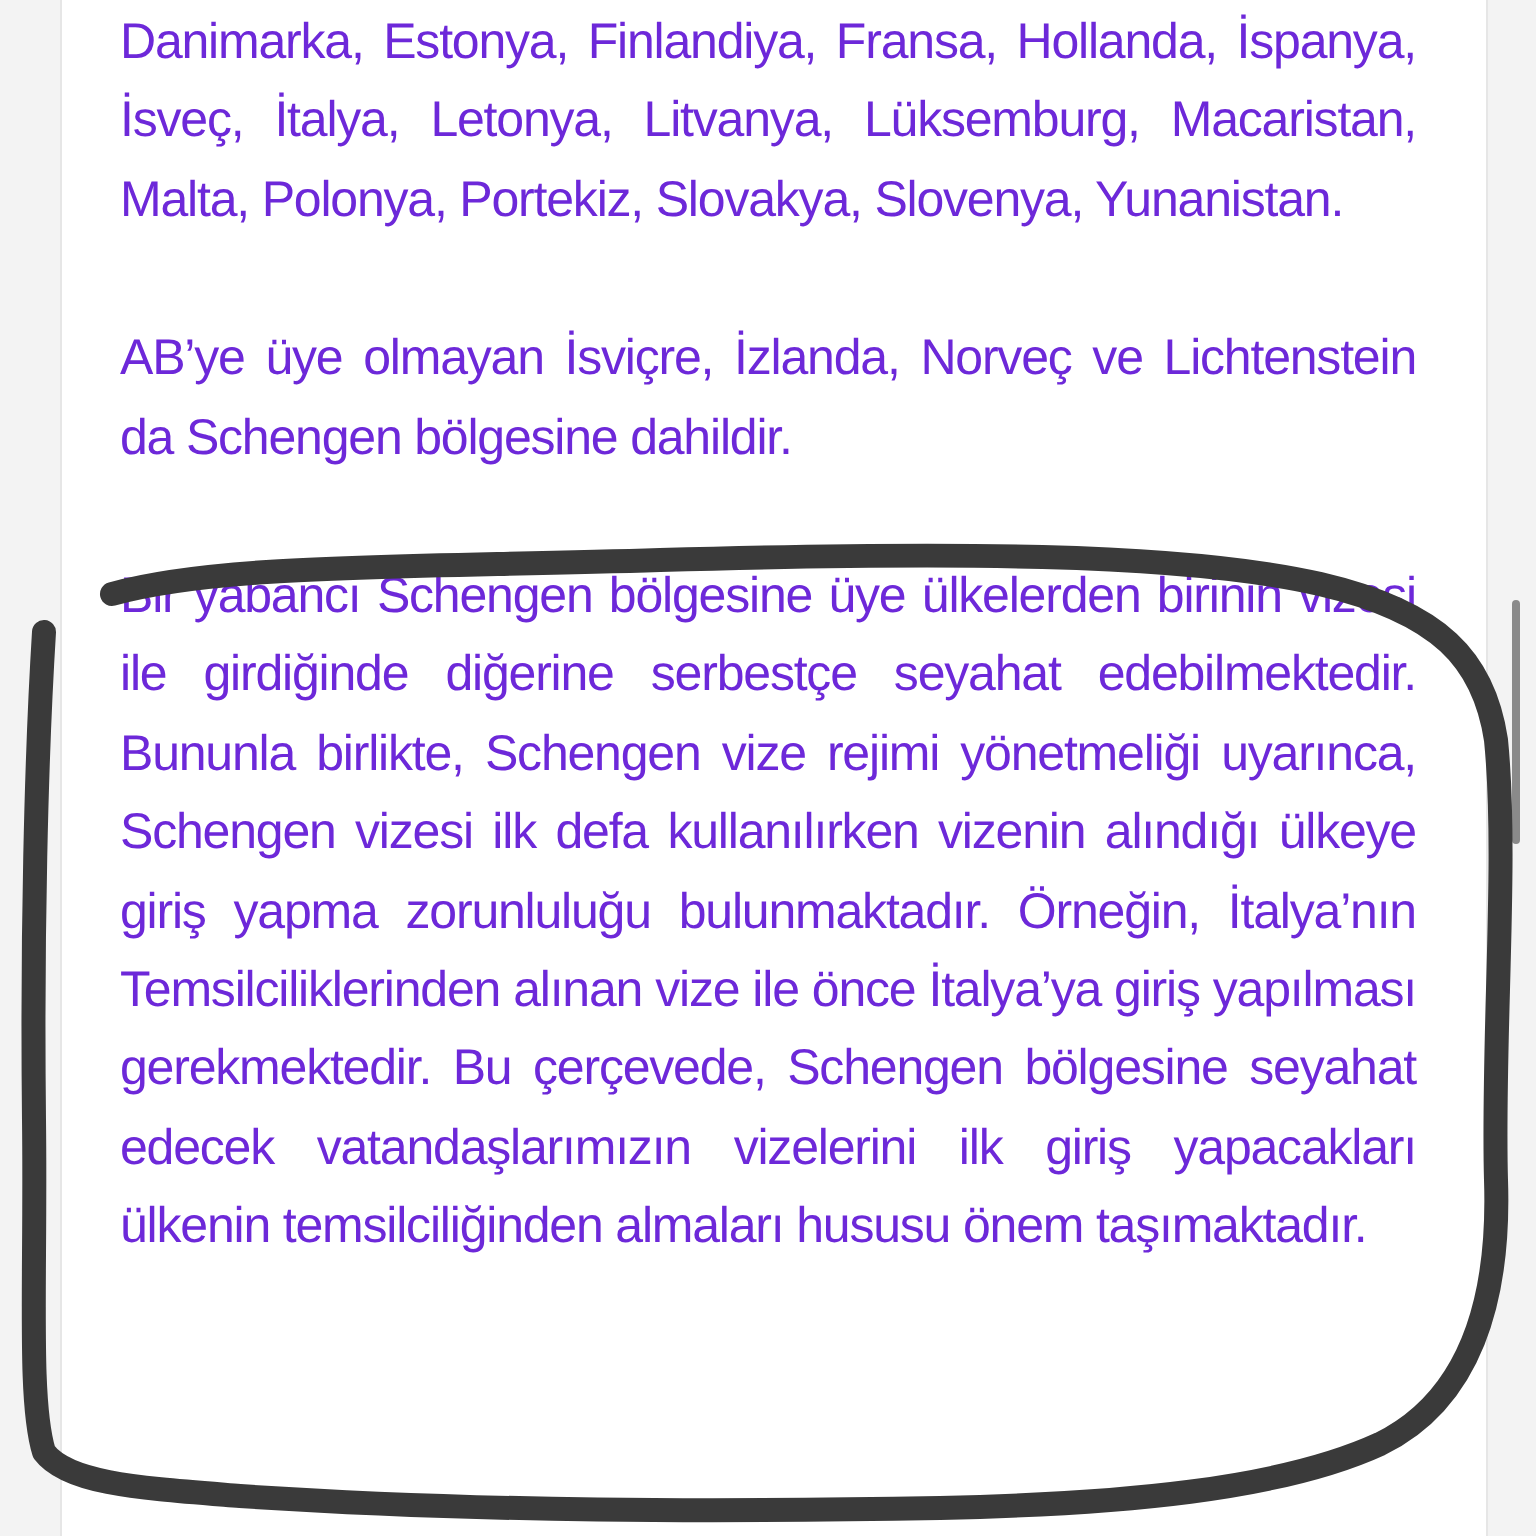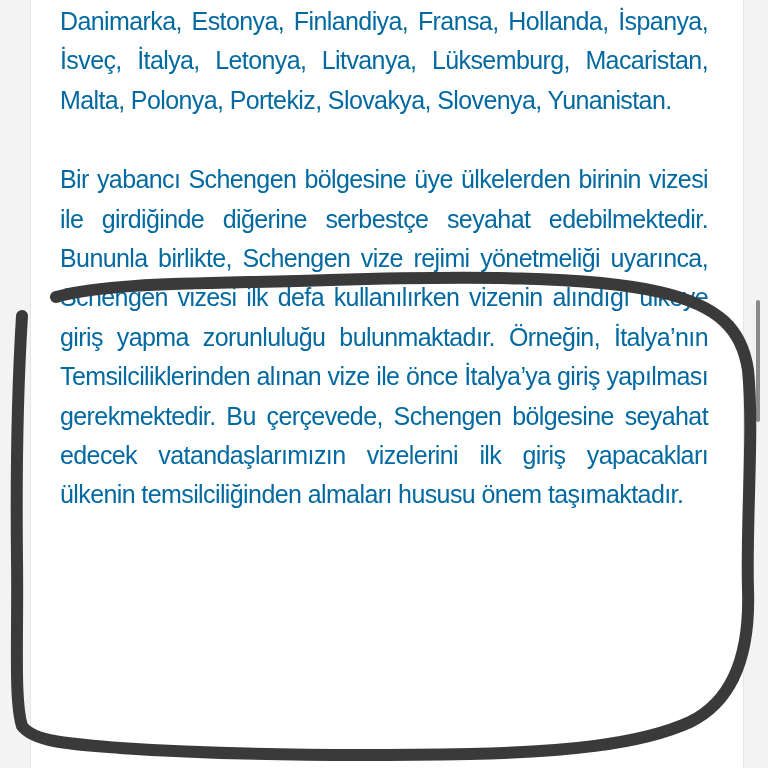--- a/index.html
+++ b/index.html
@@ -10,21 +10,21 @@
       font-family: "Liberation Sans", "DejaVu Sans", sans-serif;
     }
     .card {
       position: absolute; left: 30px; top: 0; width: 712px; height: 768px;
       background: #ffffff;
       border-left: 1px solid #e6e6e6;
       border-right: 1px solid #e6e6e6;
     }
     .content {
       position: absolute; left: 60px; top: 0; width: 648px;
-      color: #0369a1;
+      color: #6d28d9;
       font-size: 25px;
       line-height: 39.4px;
       letter-spacing: -0.6px;
     }
     .content p {
       margin: 0;
       text-align: justify;
       text-align-last: left;
     }
     .p1 { padding-top: 2px; }
@@ -39,20 +39,21 @@
       pointer-events: none;
     }
   </style>
 </head>
 <body>
 
 <div class="card"></div>
 
 <div class="content">
   <p class="p1">Danimarka, Estonya, Finlandiya, Fransa, Hollanda, İspanya, İsveç, İtalya, Letonya, Litvanya, Lüksemburg, Macaristan, Malta, Polonya, Portekiz, Slovakya, Slovenya, Yunanistan.</p>
+  <p class="p2">AB’ye üye olmayan İsviçre, İzlanda, Norveç ve Lichtenstein da Schengen bölgesine dahildir.</p>
   <p class="p3">Bir yabancı Schengen bölgesine üye ülkelerden birinin vizesi ile girdiğinde diğerine serbestçe seyahat edebilmektedir. Bununla birlikte, Schengen vize rejimi yönetmeliği uyarınca, Schengen vizesi ilk defa kullanılırken vizenin alındığı ülkeye giriş yapma zorunluluğu bulunmaktadır. Örneğin, İtalya’nın Temsilciliklerinden alınan vize ile önce İtalya’ya giriş yapılması gerekmektedir. Bu çerçevede, Schengen bölgesine seyahat edecek vatandaşlarımızın vizelerini ilk giriş yapacakları ülkenin temsilciliğinden almaları hususu önem taşımaktadır.</p>
 </div>
 
 <div class="scrollbar"></div>
 
 <svg class="annotation" viewBox="0 0 768 768">
   <path d="M 56 297
            C 110 282, 200 284, 330 280
            C 470 276, 590 276, 660 292
            C 720 306, 742 330, 748 370

